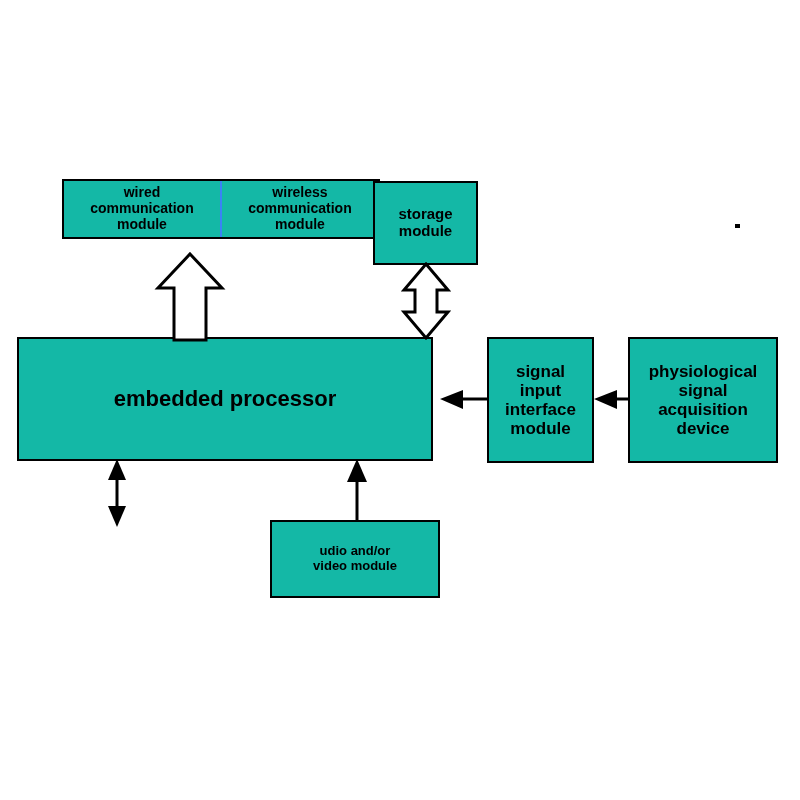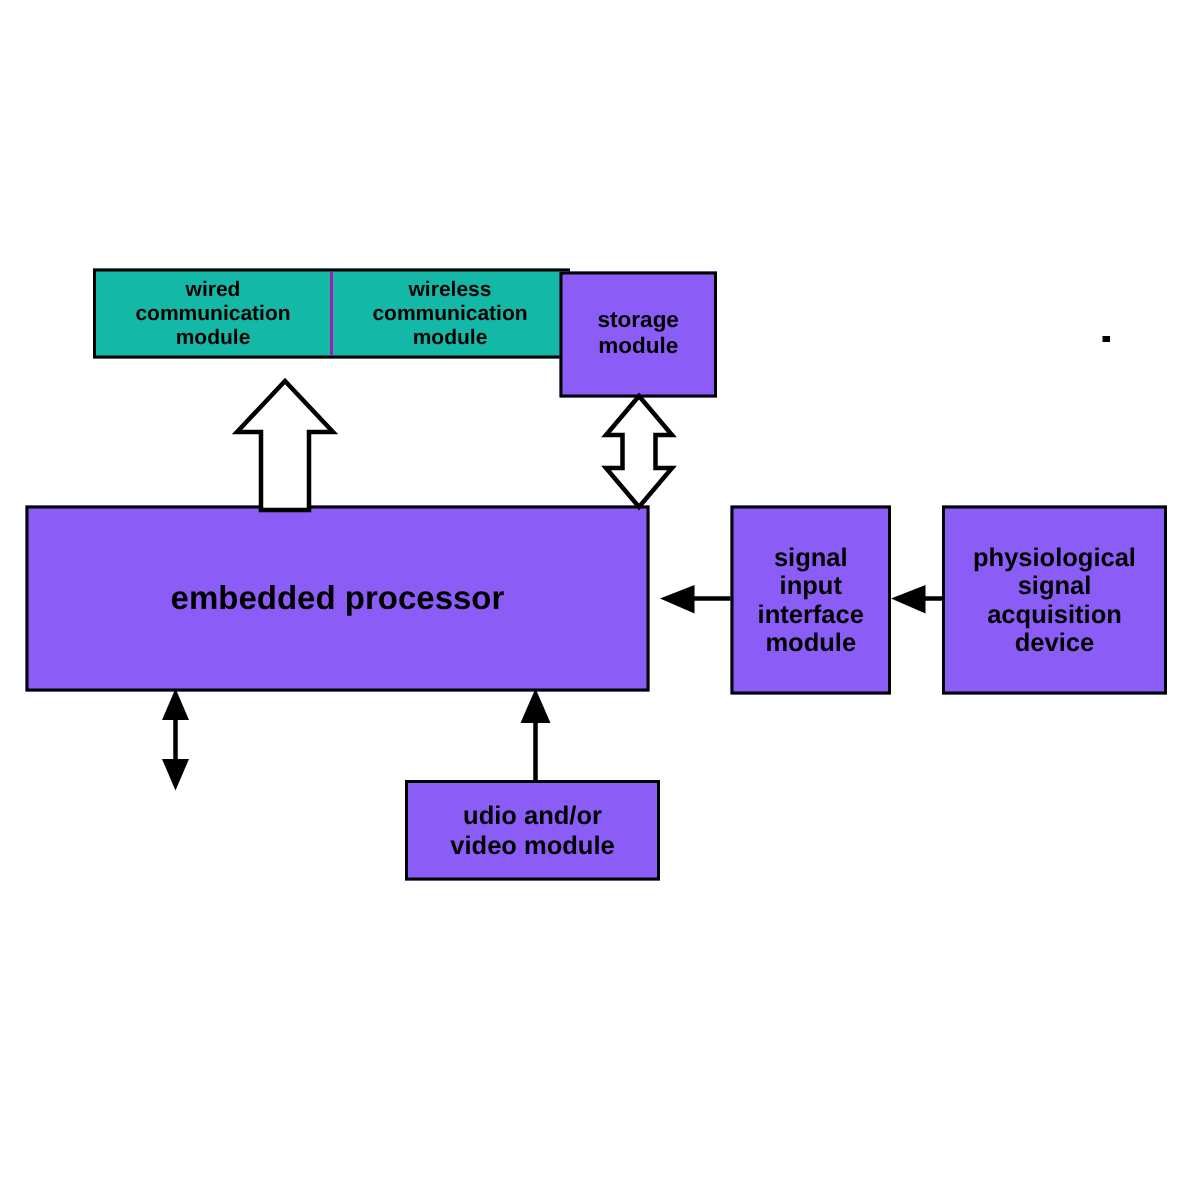--- a/index.html
+++ b/index.html
@@ -12,21 +12,21 @@
     width: 800px;
     height: 800px;
     background: #ffffff;
     font-family: "Liberation Sans", sans-serif;
     overflow: hidden;
   }
   .node {
     position: absolute;
     box-sizing: border-box;
     border: 2px solid #000000;
-    background: #8b5cf6;
+    background: #14b8a6;
     display: flex;
     align-items: center;
     justify-content: center;
     text-align: center;
     font-weight: bold;
     color: #000000;
     line-height: 1.12;
     white-space: pre-line;
   }
   .node.overflow-text {
@@ -58,21 +58,21 @@
     align-items: center;
     justify-content: center;
     text-align: center;
     font-weight: bold;
     font-size: 14px;
     line-height: 1.12;
     white-space: pre-line;
     color: #000;
   }
   #comm-pair > .half.right {
-    border-left: 2px solid #a21caf;
+    border-left: 2px solid #3b82f6;
     justify-content: center;
   }
 
   
   #connectors {
     position: absolute;
     left: 0;
     top: 0;
     width: 800px;
     height: 800px;
@@ -120,21 +120,21 @@
   </div>
 
   <div class="node" style="left:628px; top:337px; width:150px; height:126px; font-size:17px;">
     <span class="lbl">physiological
 signal
 acquisition
 device</span>
   </div>
 
 
-  <div class="node" style="left:270px; top:520px; width:170px; height:67px; font-size:17px;">
+  <div class="node" style="left:270px; top:520px; width:170px; height:78px; font-size:13px;">
     <span class="lbl">udio and/or
 video module</span>
   </div>
 
   <div class="dot-artifact" style="left:735px; top:224px;"></div>
 
   <svg id="connectors" viewBox="0 0 800 800">
 
     <polygon points="190,254 222,288 206,288 206,340 174,340 174,288 158,288" fill="#ffffff" stroke="#000000" stroke-width="3" stroke-linejoin="miter"></polygon>
 

